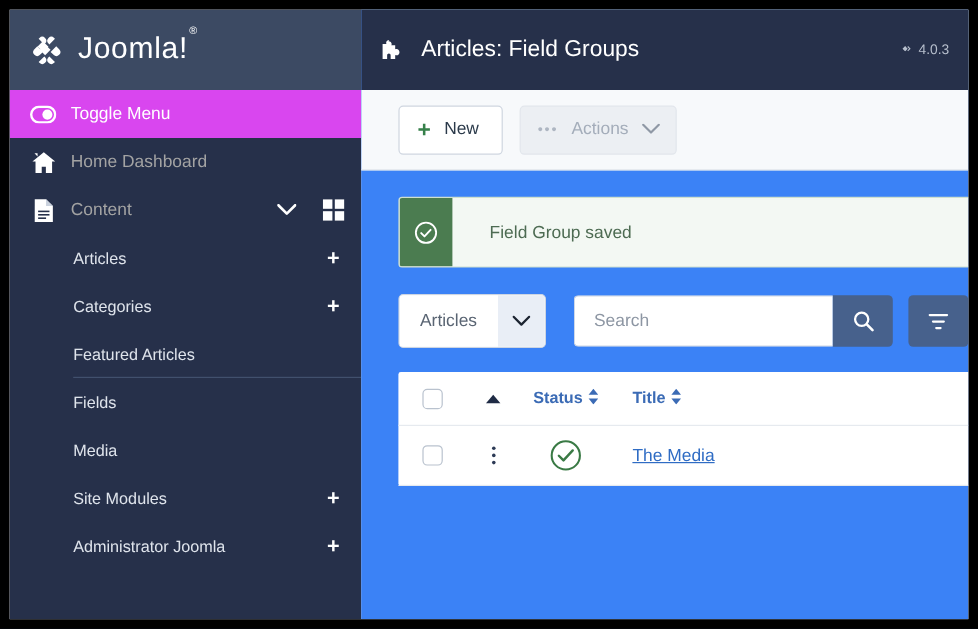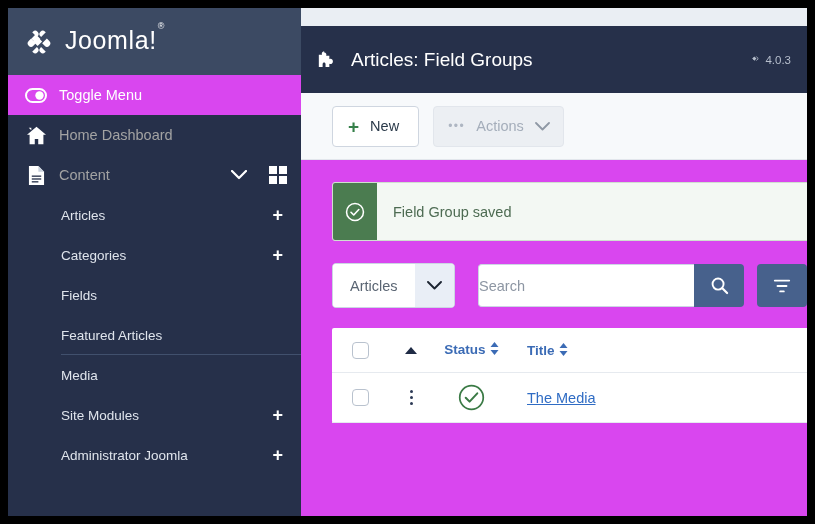--- a/index.html
+++ b/index.html
@@ -116,23 +116,22 @@
     right: 0;
     bottom: 0;
     height: 1px;
     background: #41506d;
   }
 
   
   #main {
     flex: 1 1 auto;
     position: relative;
-    background: #d946ef;
+    background: #3b82f6;
     overflow: hidden;
-    margin-top: 18px;
   }
   .topbar {
     height: 67px;
     background: #26304a;
     display: flex;
     align-items: center;
     padding: 0 16px 0 14px;
     color: #ffffff;
     box-sizing: border-box;
   }
@@ -204,21 +203,21 @@
     width: 44px;
     flex: 0 0 44px;
     background: #4b7c50;
     display: flex;
     align-items: center;
     justify-content: center;
   }
   .alert-text {
     display: flex;
     align-items: center;
-    padding-left: 16px;
+    padding-left: 31px;
     font-size: 14.5px;
     color: #4d6b52;
   }
 
   .filters {
     margin-top: 22px;
     display: flex;
     align-items: center;
     gap: 23px;
   }
@@ -247,21 +246,21 @@
     justify-content: center;
   }
   .searchwrap { display: flex; align-items: stretch; height: 43px; }
   .search-input {
     width: 216px;
     border: 1px solid #ccd5e3;
     border-right: none;
     border-radius: 4px 0 0 4px;
     font-size: 14.5px;
     color: #6b7481;
-    padding: 0 0;
+    padding: 0 16px;
     outline: none;
     box-sizing: border-box;
     font-family: "Liberation Sans", sans-serif;
     background: #ffffff;
   }
   .search-input::placeholder { color: #8d96a3; }
   .sbtn {
     width: 50px;
     background: #47618c;
     border: none;
@@ -406,25 +405,25 @@
 
     <div class="sub-row">
       <span class="stext">Articles</span>
       <span class="plus">+</span>
     </div>
     <div class="sub-row">
       <span class="stext">Categories</span>
       <span class="plus">+</span>
     </div>
     <div class="sub-row">
-      <span class="stext">Fields</span>
-    </div>
-    <div class="sub-row">
       <span class="stext">Featured Articles</span>
       <span class="sep-line"></span>
+    </div>
+    <div class="sub-row">
+      <span class="stext">Fields</span>
     </div>
     <div class="sub-row">
       <span class="stext">Media</span>
     </div>
     <div class="sub-row">
       <span class="stext">Site Modules</span>
       <span class="plus">+</span>
     </div>
     <div class="sub-row">
       <span class="stext">Administrator Joomla</span>

